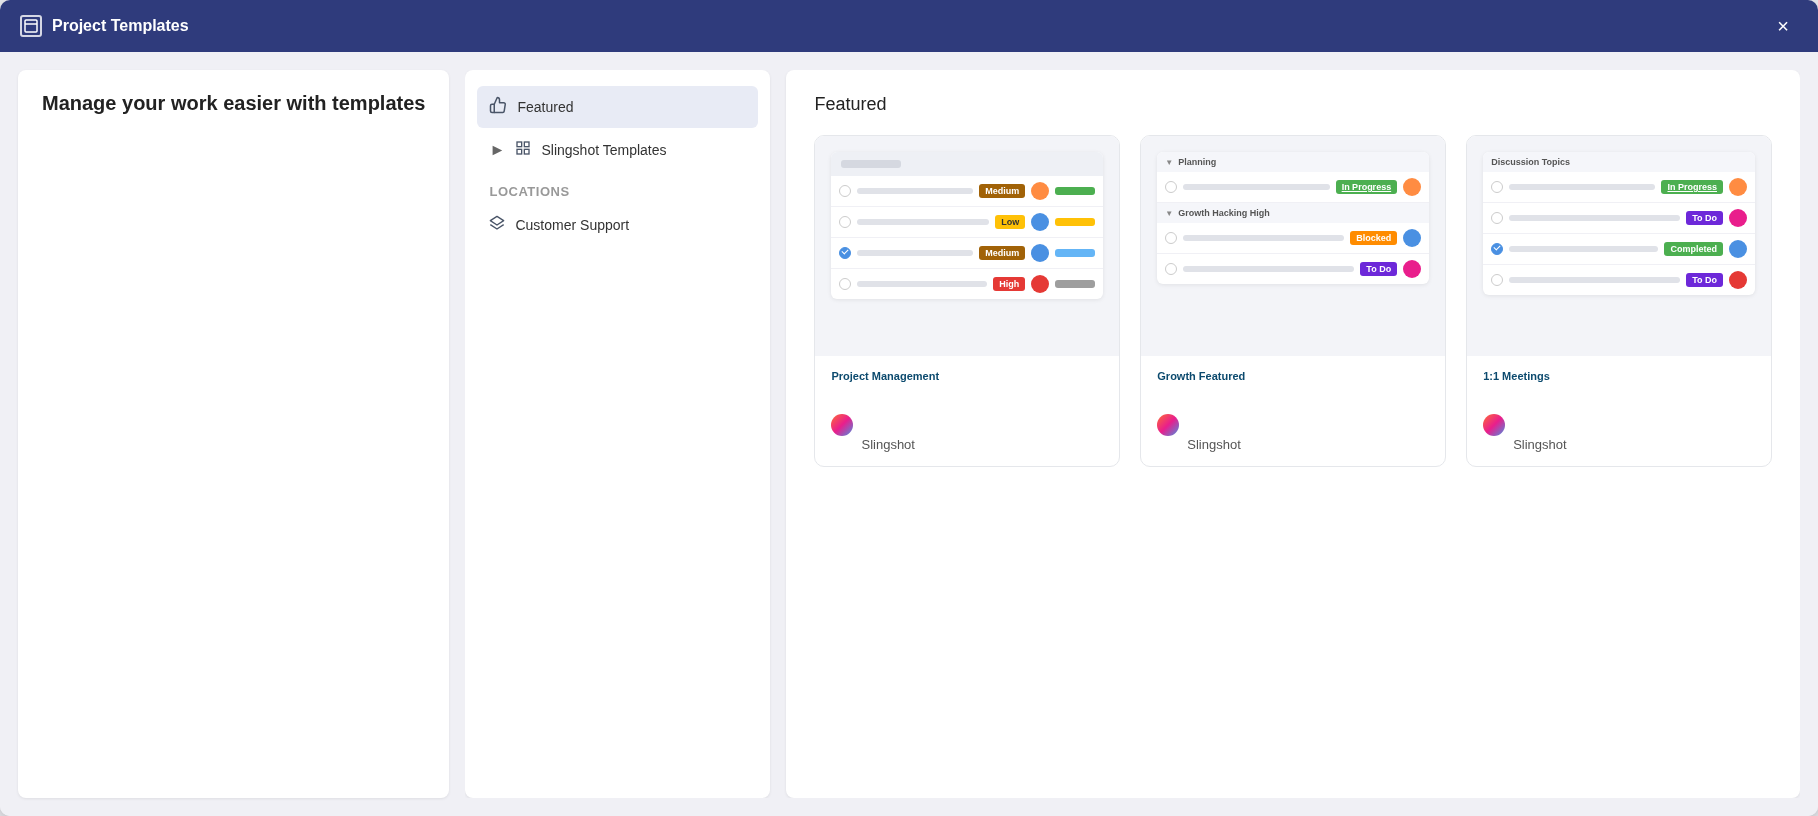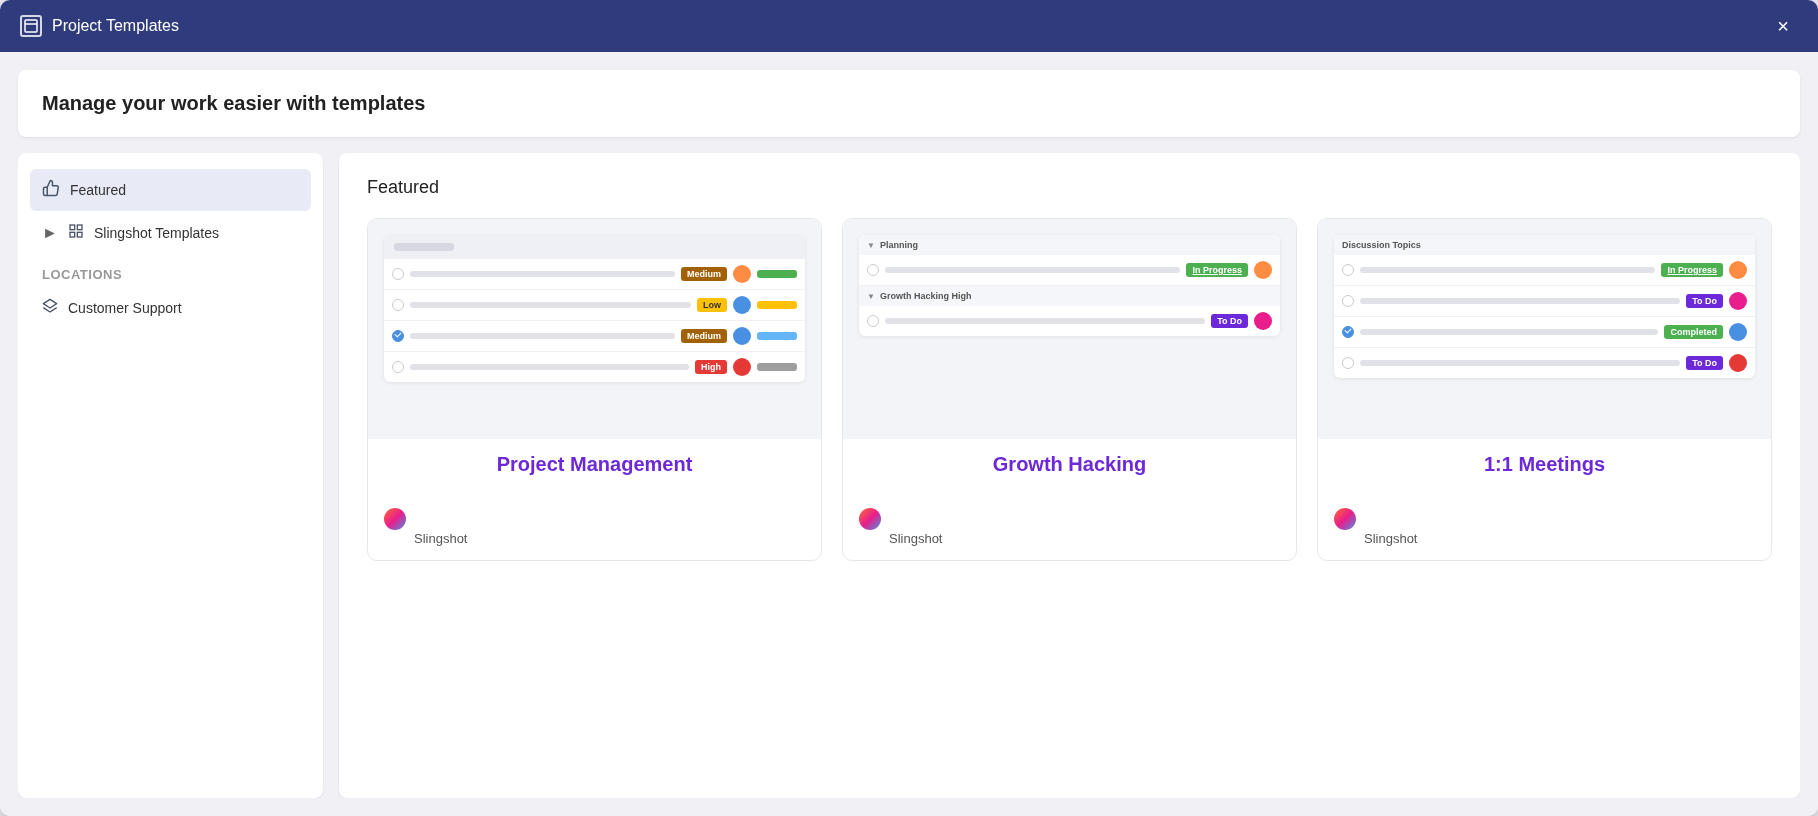--- a/index.html
+++ b/index.html
@@ -42,21 +42,21 @@
       justify-content: center;
     }
 
     .title-bar-icon svg {
       width: 14px;
       height: 14px;
     }
 
     .title-bar-title {
       font-size: 16px;
-      font-weight: 400;
+      font-weight: 700;
       color: white;
     }
 
     .close-btn {
       background: none;
       border: none;
       color: white;
       font-size: 20px;
       cursor: pointer;
       width: 30px;
@@ -64,21 +64,21 @@
       display: flex;
       align-items: center;
       justify-content: center;
       border-radius: 4px;
     }
 
     .main-area {
       flex: 1;
       background: #f0f0f5;
       display: flex;
-      flex-direction: column;
+      flex-direction: row;
       padding: 18px;
       gap: 16px;
     }
 
     .header-bar {
       background: white;
       border-radius: 8px;
       padding: 22px 24px;
       box-shadow: 0 1px 3px rgba(0,0,0,0.08);
     }
@@ -175,25 +175,24 @@
 
     .card-preview {
       background: #f3f4f8;
       padding: 16px;
       height: 220px;
       position: relative;
       overflow: hidden;
     }
 
     .card-title {
-      font-size: 20px;
+      font-size: 11px;
       font-weight: 600;
-      color: #6d28d9;
+      color: #0c4a6e;
       padding: 14px 16px 8px;
-      text-align: center;
     }
 
     .card-footer {
       display: flex;
       align-items: center;
       gap: 8px;
       padding: 8px 16px 14px;
     }
 
     .card-footer-text {
@@ -458,26 +457,32 @@
                   <span class="preview-badge badge-inprogress">In Progress</span>
                   <div class="preview-avatar preview-avatar-orange"></div>
                 </div>
                 <div class="preview-group-header">
                   <span class="preview-chevron">▼</span>
                   <span>Growth Hacking High</span>
                 </div>
                 <div class="preview-row">
                   <div class="preview-circle"></div>
                   <div class="preview-line"></div>
+                  <span class="preview-badge badge-blocked">Blocked</span>
+                  <div class="preview-avatar preview-avatar-blue"></div>
+                </div>
+                <div class="preview-row">
+                  <div class="preview-circle"></div>
+                  <div class="preview-line"></div>
                   <span class="preview-badge badge-todo">To Do</span>
                   <div class="preview-avatar preview-avatar-pink"></div>
                 </div>
               </div>
             </div>
-            <div class="card-title">Growth Hacking</div>
+            <div class="card-title">Growth Featured</div>
             <div class="card-footer">
               <span class="slingshot-icon"></span>
               <span class="card-footer-text">Slingshot</span>
             </div>
           </div>
 
           <div class="template-card">
             <div class="card-preview">
               <div class="preview-table">
                 <div class="preview-group-header">

